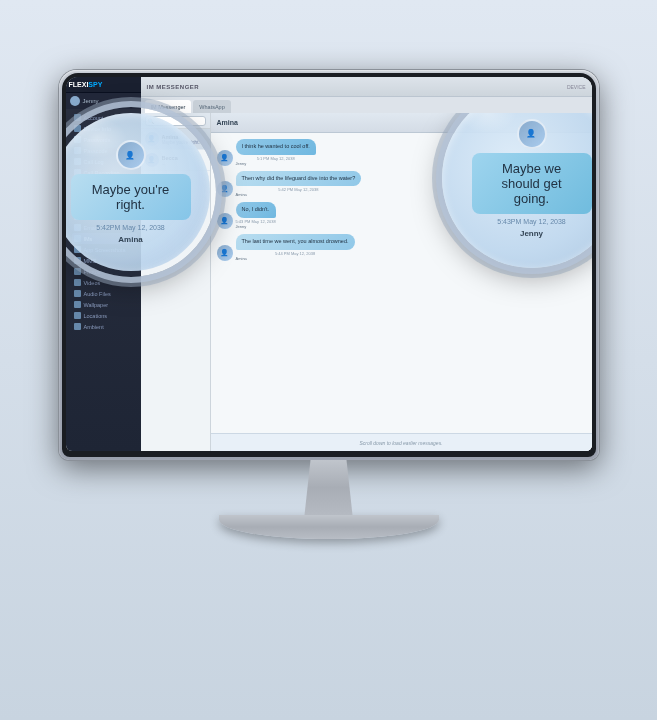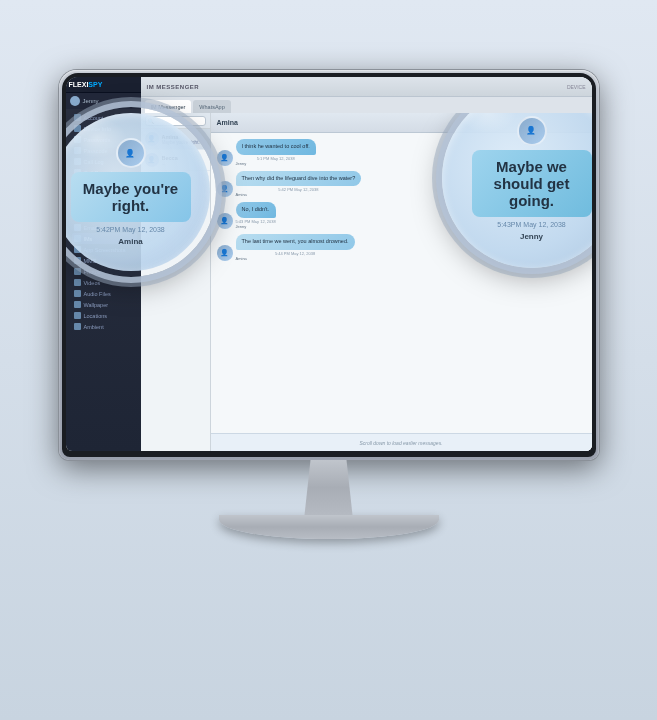--- a/index.html
+++ b/index.html
@@ -422,22 +422,22 @@
       z-index: 10;
       display: flex;
       align-items: center;
       justify-content: center;
       overflow: hidden;
     }
 
     .magnify-bubble {
       padding: 8px 12px;
       border-radius: 8px;
-      font-size: 15px;
-      font-weight: bold;
+      font-size: 13px;
+      font-weight: normal;
       color: #223344;
       text-align: center;
       max-width: 120px;
     }
 
     .magnify-bubble.received {
       background: linear-gradient(135deg, #b8ddf0, #85c5e8);
     }
 
     .magnify-bubble.sent {

